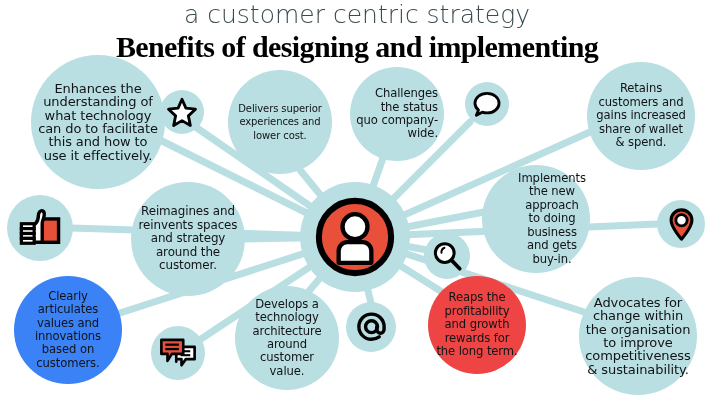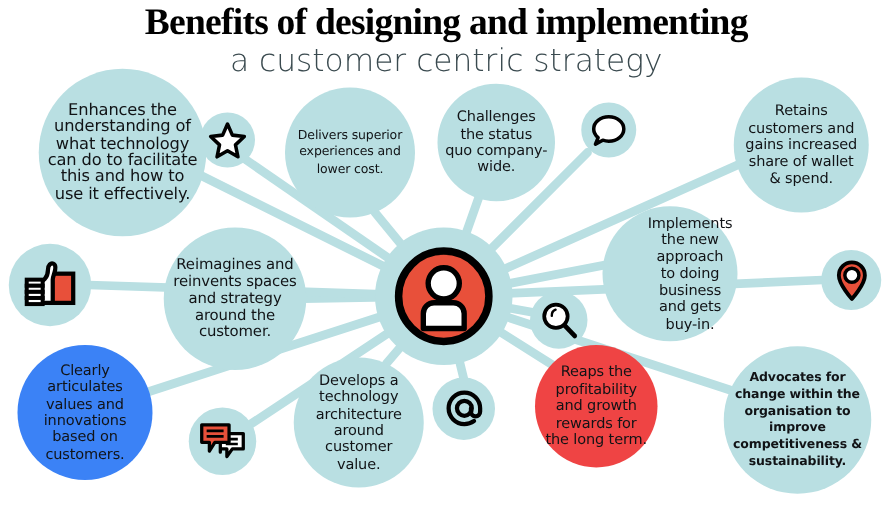--- a/index.html
+++ b/index.html
@@ -94,22 +94,22 @@
     justify-content: center;
     z-index: 25;
   }
 </style>
 </head>
 <body>
 
 <div id="canvas">
 
   <div id="header">
+    <div id="subtitle">a customer centric strategy</div>
     <div id="title">Benefits of designing and implementing</div>
-    <div id="subtitle">a customer centric strategy</div>
   </div>
 
   <svg class="layer" id="spokes-layer" viewBox="0 0 714 417">
       <line x1="355" y1="237" x2="160" y2="140" stroke="#b9dfe2" stroke-width="7" stroke-linecap="round"></line>
       <line x1="355" y1="237" x2="300" y2="170" stroke="#b9dfe2" stroke-width="7" stroke-linecap="round"></line>
       <line x1="355" y1="237" x2="383" y2="158" stroke="#b9dfe2" stroke-width="7" stroke-linecap="round"></line>
       <line x1="355" y1="237" x2="590" y2="132" stroke="#b9dfe2" stroke-width="7" stroke-linecap="round"></line>
       <line x1="355" y1="237" x2="243" y2="239" stroke="#b9dfe2" stroke-width="7" stroke-linecap="round"></line>
       <line x1="355" y1="237" x2="484" y2="212" stroke="#b9dfe2" stroke-width="7" stroke-linecap="round"></line>
       <line x1="355" y1="237" x2="120" y2="313" stroke="#b9dfe2" stroke-width="7" stroke-linecap="round"></line>
@@ -126,42 +126,42 @@
     </svg>
 
   <div id="nodes">
       <div class="bubble" style="left: 31px; top: 55px; width: 134px; height: 134px; background: rgb(185, 223, 226);">
         <span class="btext" style="font-size: 13px; color: rgb(17, 19, 22);">Enhances the understanding of what technology can do to facilitate this and how to use it effectively.</span>
       </div>
       <div class="bubble" style="left: 228px; top: 70px; width: 104px; height: 104px; background: rgb(185, 223, 226);">
         <span class="btext" style="font-size: 10px; color: rgb(17, 19, 22);">Delivers superior experiences and lower cost.</span>
       </div>
       <div class="bubble" style="left: 350px; top: 67px; width: 94px; height: 94px; background: rgb(185, 223, 226);">
-        <span class="btext" style="font-size: 11.6px; color: rgb(17, 19, 22);">Challenges the status quo company-wide.</span>
+        <span class="btext" style="font-size: 11.6px; color: rgb(17, 19, 22); text-align: right;">Challenges the status quo company-wide.</span>
       </div>
       <div class="bubble" style="left: 587px; top: 62px; width: 108px; height: 108px; background: rgb(185, 223, 226);">
         <span class="btext" style="font-size: 11.6px; color: rgb(17, 19, 22);">Retains customers and gains increased share of wallet &amp; spend.</span>
       </div>
       <div class="bubble" style="left: 131px; top: 182px; width: 114px; height: 114px; background: rgb(185, 223, 226); text-align: center;">
         <span class="btext" style="font-size: 11.9px; color: rgb(17, 19, 22);">Reimagines and reinvents spaces and strategy around the customer.</span>
       </div>
       <div class="bubble" style="left: 482px; top: 165px; width: 108px; height: 108px; background: rgb(185, 223, 226);">
         <span class="btext" style="font-size: 11.6px; color: rgb(17, 19, 22); margin-left: 32px;">Implements the new approach to doing business and gets buy-in.</span>
       </div>
       <div class="bubble" style="left: 14px; top: 276px; width: 108px; height: 108px; background: #3b82f6;">
         <span class="btext" style="font-size: 11.6px; color: rgb(17, 19, 22);">Clearly articulates values and innovations based on customers.</span>
       </div>
       <div class="bubble" style="left: 235px; top: 286px; width: 104px; height: 104px; background: rgb(185, 223, 226);">
         <span class="btext" style="font-size: 11.6px; color: rgb(17, 19, 22);">Develops a technology architecture around customer value.</span>
       </div>
       <div class="bubble" style="left: 428px; top: 276px; width: 98px; height: 98px; background: #ef4444;">
         <span class="btext" style="font-size: 11.6px; color: rgb(17, 19, 22);">Reaps the profitability and growth rewards for the long term.</span>
       </div>
       <div class="bubble" style="left: 579px; top: 277px; width: 118px; height: 118px; background: rgb(185, 223, 226);">
-        <span class="btext" style="font-size: 10px; color: rgb(17, 19, 22); font-weight: bold;">Advocates for change within the organisation to improve competitiveness &amp; sustainability.</span>
+        <span class="btext" style="font-size: 13px; color: rgb(17, 19, 22);">Advocates for change within the organisation to improve competitiveness &amp; sustainability.</span>
       </div>
       <div class="iconcircle" style="left: 160px; top: 90px; width: 44px; height: 44px; background: rgb(185, 223, 226);">
         <span style="display: flex;">
           <svg width="34" height="34" viewBox="0 0 48 48">
             <path d="M24 6 L29.5 18.5 L43 20 L33 29.5 L35.8 43 L24 36.2 L12.2 43 L15 29.5 L5 20 L18.5 18.5 Z" fill="#ffffff" stroke="#000000" stroke-width="4" stroke-linejoin="round"></path>
           </svg>
         </span>
       </div>
       <div class="iconcircle" style="left: 465px; top: 82px; width: 44px; height: 44px; background: rgb(185, 223, 226);">
         <span style="display: flex;">

